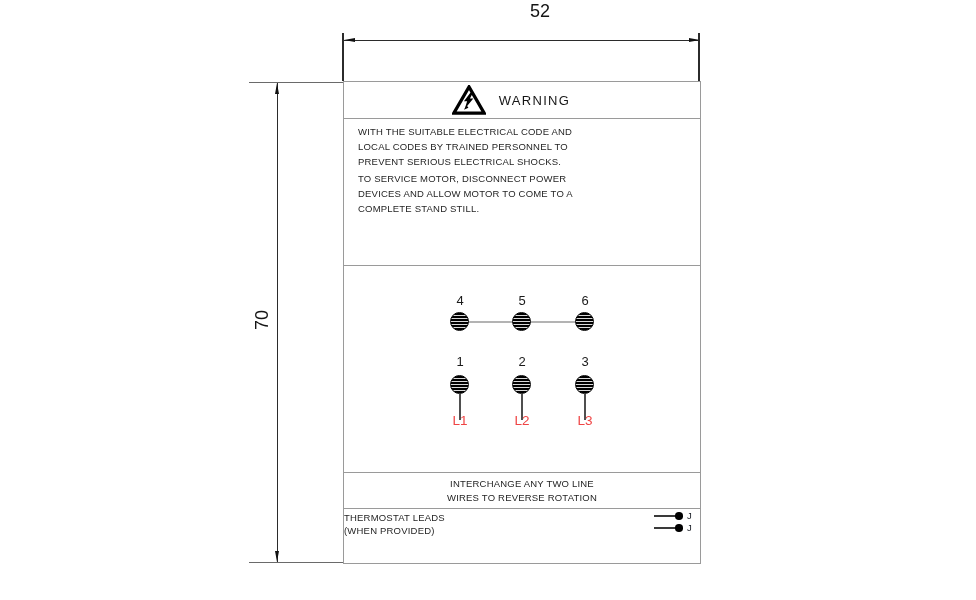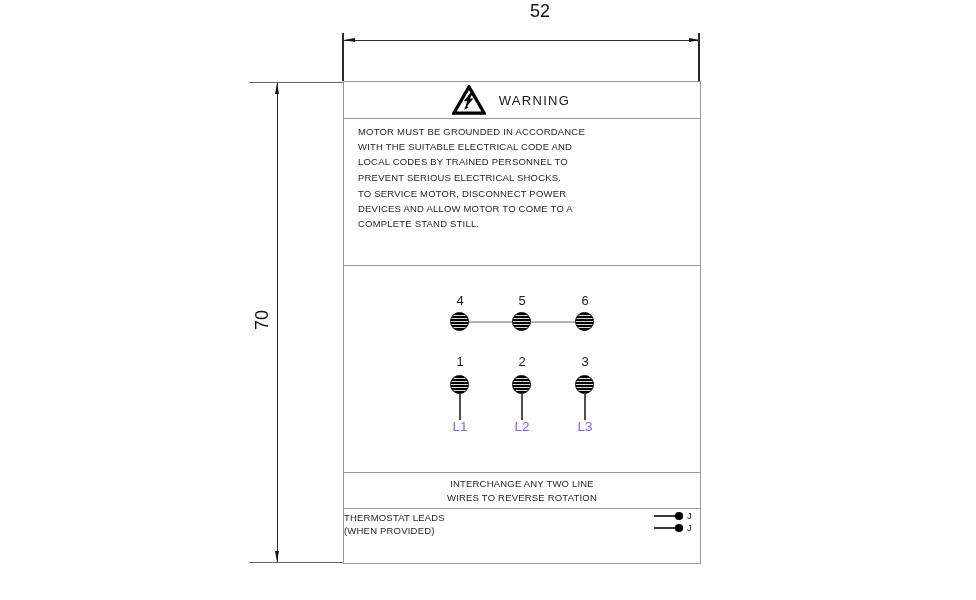--- a/index.html
+++ b/index.html
@@ -42,21 +42,21 @@
   .row-interchange { height:36px; display:flex; flex-direction:column; align-items:center; justify-content:center; gap:3px; }
   .row-thermostat { height:30px; border-bottom:none; display:flex; flex-direction:column; justify-content:center; gap:2px; }
   .note-line { font-size:9.5px; letter-spacing:0.2px; color:#252525; }
   
   .tnum { position:absolute; width:40px; text-align:center; font-size:13px; color:#1a1a1a; }
   .tcircle { position:absolute; width:19px; height:19px; border-radius:50%;
              border:1px solid #000;
              background:repeating-linear-gradient(180deg,#000 0px,#000 2px,#d9d9d9 2px,#d9d9d9 3px); }
   .tconnector { position:absolute; left:116px; top:55px; width:125px; height:2px; background:#b3b3b3; }
   .tstub { position:absolute; top:128px; width:1.5px; height:26px; background:#4f4f4f; }
-  .tlead { position:absolute; top:153px; width:44px; text-align:center; font-size:13.5px; color:#8b5cf6; }
+  .tlead { position:absolute; top:147px; width:44px; text-align:center; font-size:13.5px; color:#ef4444; }
   
   .lead-group { position:absolute; left:310px; width:46px; height:8px; }
   .lead-line { position:absolute; left:0; top:3px; width:25px; height:1.5px; background:#3a3a3a; }
   .lead-dot { position:absolute; left:21px; top:0px; width:7.5px; height:7.5px; border-radius:50%; background:#000; }
   .lead-label { position:absolute; left:33px; top:-2px; font-size:9.5px; color:#20242c; }
   .lead-1 { top:3px; }
   .lead-2 { top:15px; }
 </style>
 </head>
 <body>
@@ -84,21 +84,20 @@
         <svg class="warn-svg" width="34" height="30" viewBox="0 0 36 32">
           <path d="M18 2 L34.2 30 L1.8 30 Z" fill="#ffffff" stroke="#000000" stroke-width="3.4" stroke-linejoin="miter"></path>
           <path d="M19.6 8 L12.6 17.2 L16 17.2 L13.4 25.6 L22.6 14.4 L19 14.4 L22.4 8 Z" fill="#000000"></path>
           <path d="M15.4 21.6 L12.6 26.4 L17.4 24.3 Z" fill="#000000"></path>
         </svg>
       </span>
       <span class="warn-title">WARNING</span>
     </div>
 
     <div class="row row-text">
-      <div class="body-line">MOTOR MUST BE GROUNDED IN ACCORDANCE</div>
       <div class="body-line">WITH THE SUITABLE ELECTRICAL CODE AND</div>
       <div class="body-line">LOCAL CODES BY TRAINED PERSONNEL TO</div>
       <div class="body-line">PREVENT SERIOUS ELECTRICAL SHOCKS.</div>
       <div class="body-line para2">TO SERVICE MOTOR, DISCONNECT POWER</div>
       <div class="body-line">DEVICES AND ALLOW MOTOR TO COME TO A</div>
       <div class="body-line">COMPLETE STAND STILL.</div>
     </div>
 
 
     <div class="row row-diagram">

